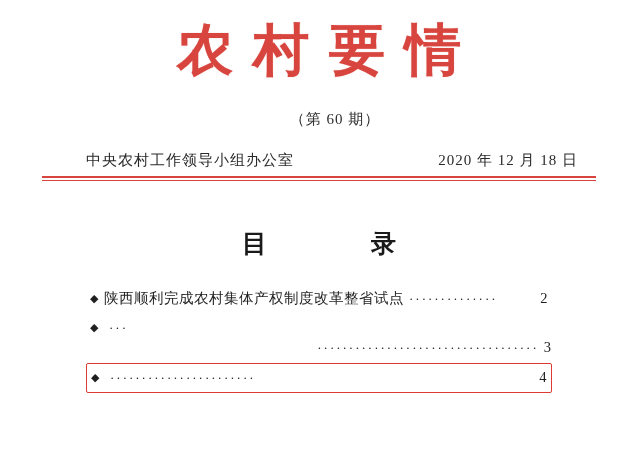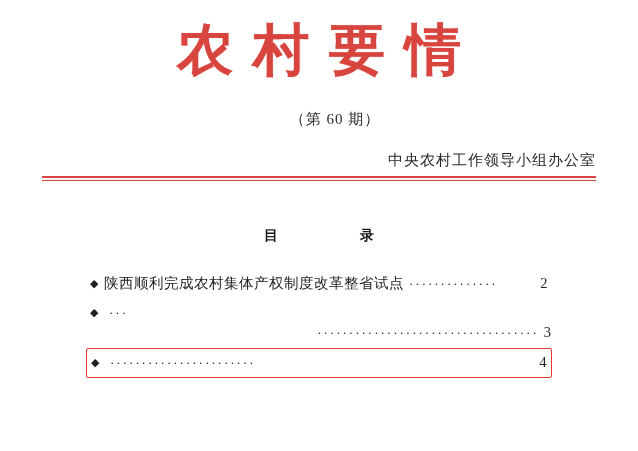--- a/index.html
+++ b/index.html
@@ -41,21 +41,20 @@
   }
   .meta-row {
     position: relative;
     margin: 22px 42px 0 42px;
     display: flex;
     justify-content: space-between;
     align-items: flex-end;
     font-size: 15px;
     color: #2a2a2a;
     letter-spacing: 1px;
-    flex-direction: column;
   }
   .meta-left {
     padding-left: 44px;
   }
   .meta-right {
     padding-right: 18px;
   }
   .rule-wrap {
     margin: 6px 42px 0 42px;
   }
@@ -64,21 +63,21 @@
     background: #d8453e;
   }
   .rule-thin {
     height: 1px;
     background: #d8453e;
     margin-top: 2px;
   }
   .toc-title {
     text-align: center;
     margin-top: 46px;
-    font-size: 14px;
+    font-size: 25px;
     font-weight: bold;
     color: #1a1a1a;
     letter-spacing: 18px;
     text-indent: 18px;
   }
   .toc {
     margin: 26px 86px 0 86px;
   }
   .toc-entry {
     display: flex;
@@ -141,20 +140,21 @@
 <body>
 
 <div class="page">
 
   <div class="masthead">农村要情</div>
 
   <div class="issue">（第 60 期）</div>
 
   <div class="meta-row">
     <div class="meta-left">中央农村工作领导小组办公室</div>
+    <div class="meta-right">2020 年 12 月 18 日</div>
   </div>
 
   <div class="rule-wrap">
     <div class="rule-thick"></div>
     <div class="rule-thin"></div>
   </div>
 
   <div class="toc-title">目　　录</div>
 
   <div class="toc">

